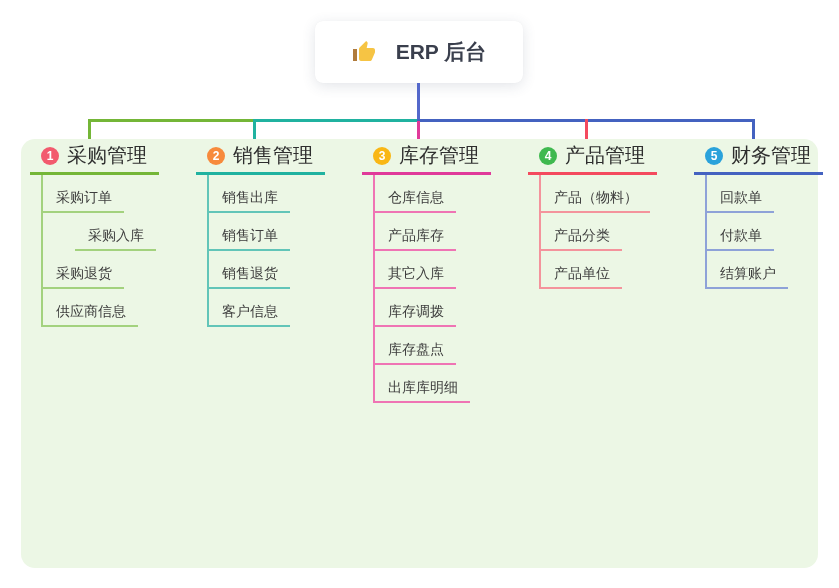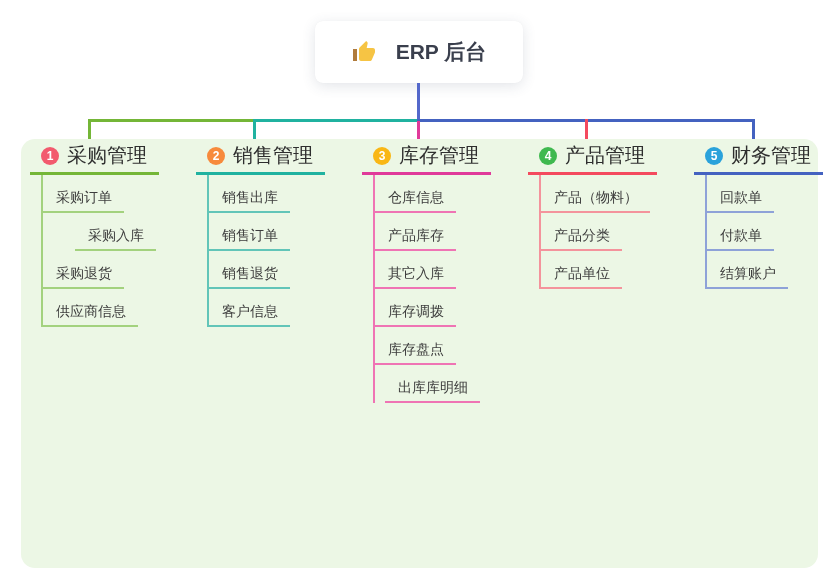--- a/index.html
+++ b/index.html
@@ -149,21 +149,21 @@
 
   <div class="branch-item">
     <span class="item-label" style="border-bottom-color: rgb(239, 116, 180);">库存调拨</span>
   </div>
 
   <div class="branch-item">
     <span class="item-label" style="border-bottom-color: rgb(239, 116, 180);">库存盘点</span>
   </div>
 
   <div class="branch-item">
-    <span class="item-label" style="border-bottom-color: rgb(239, 116, 180); margin-left: 10px;">出库库明细</span>
+    <span class="item-label" style="border-bottom-color: rgb(239, 116, 180);">出库库明细</span>
   </div>
 </div>
   </div>
 
   <div class="branch">
     <div class="branch-header" style="border-bottom-color: rgb(244, 74, 94);">
       <span class="badge" style="background-color: rgb(63, 185, 79);">4</span>
       <span class="branch-label">产品管理</span>
     </div>
     <div class="branch-items" style="border-left-color: rgb(244, 147, 156);">

